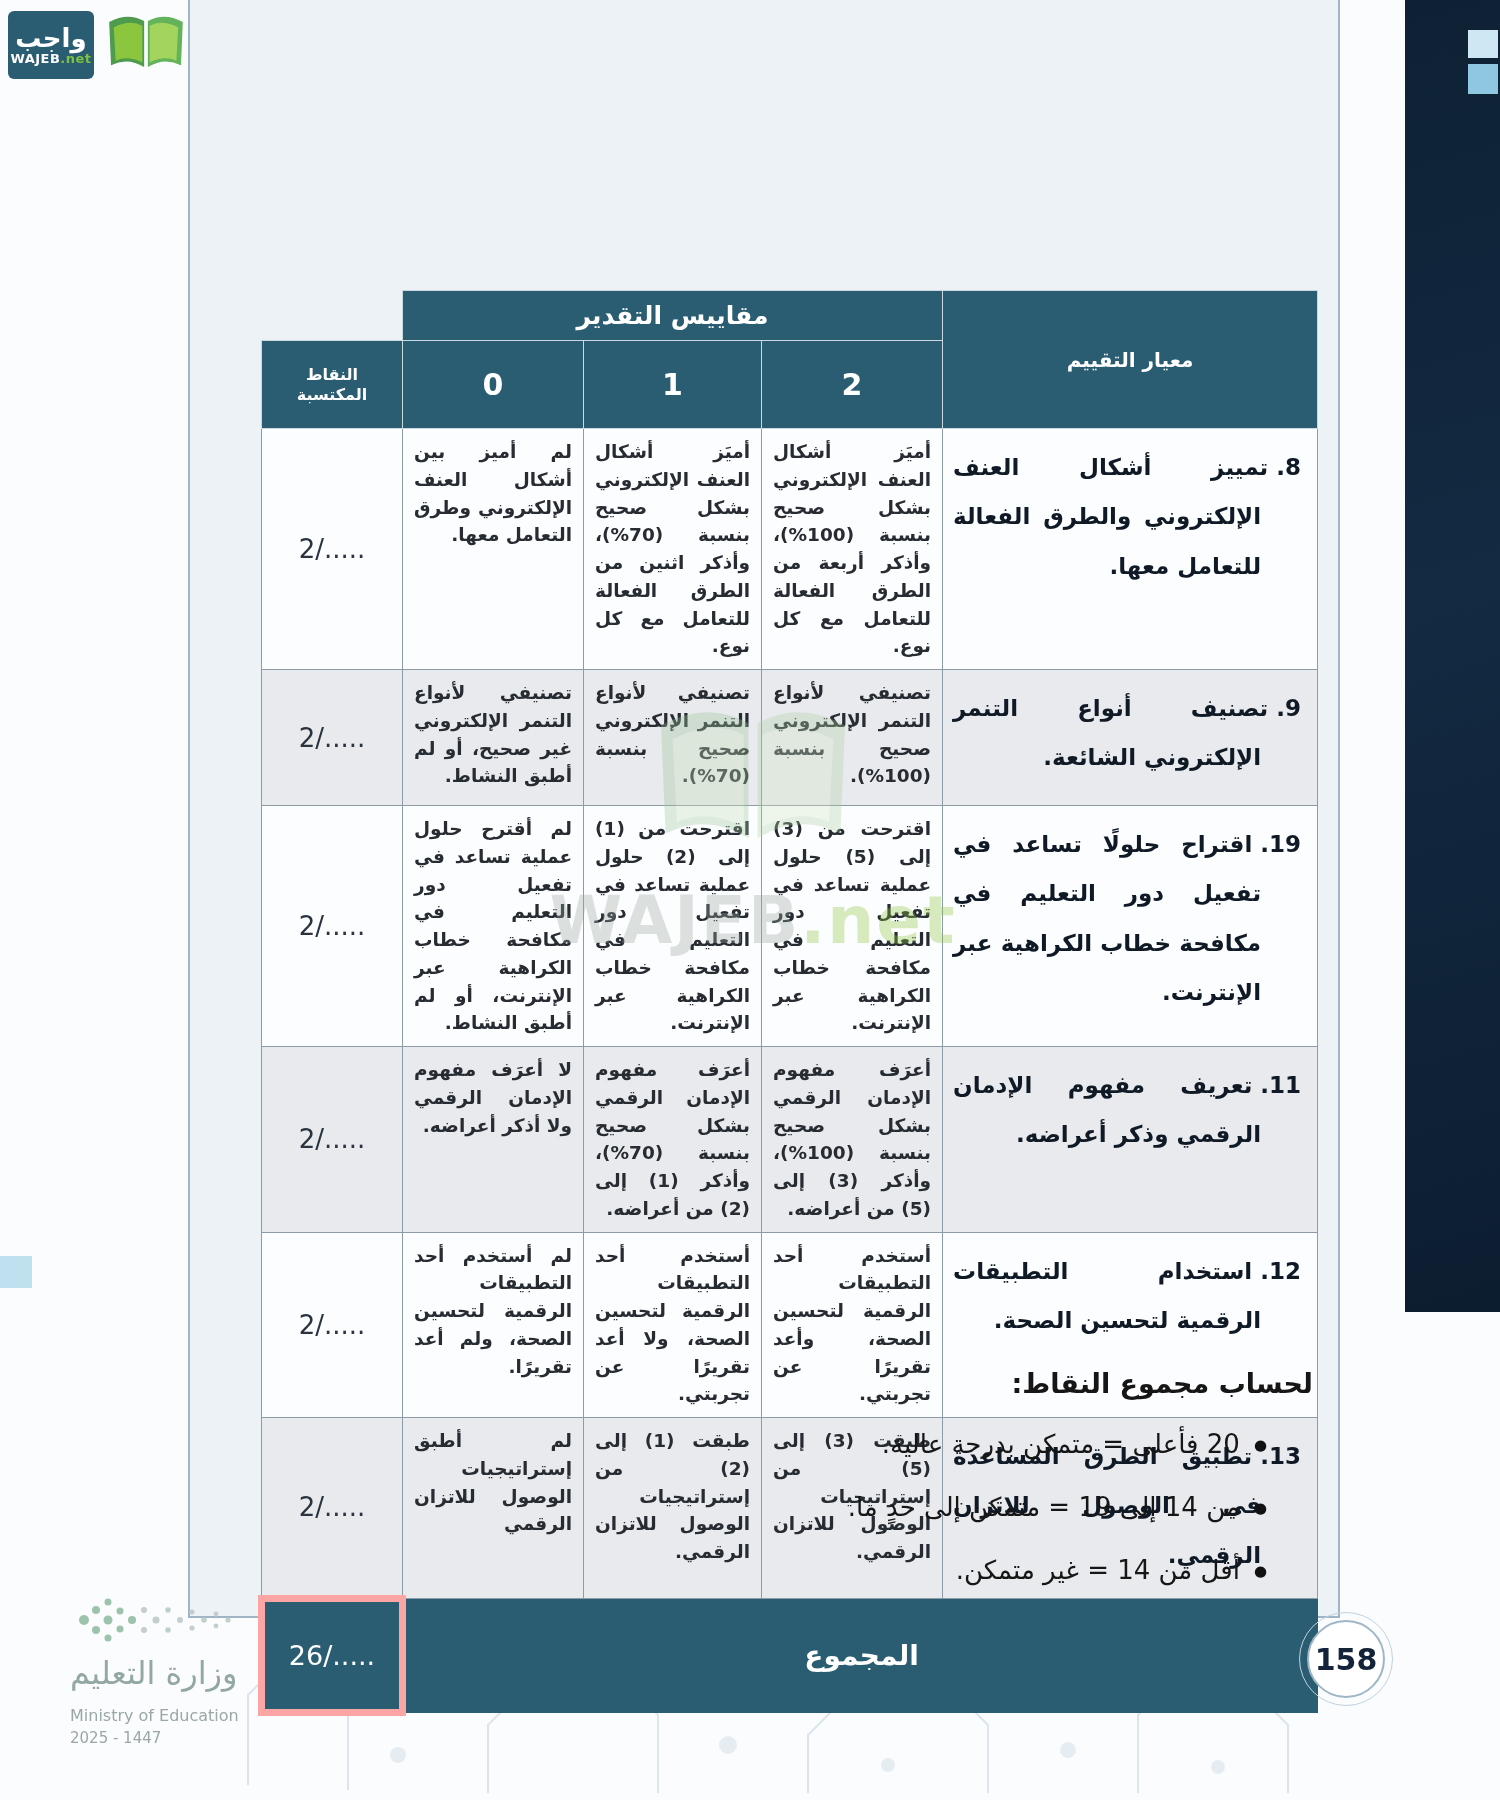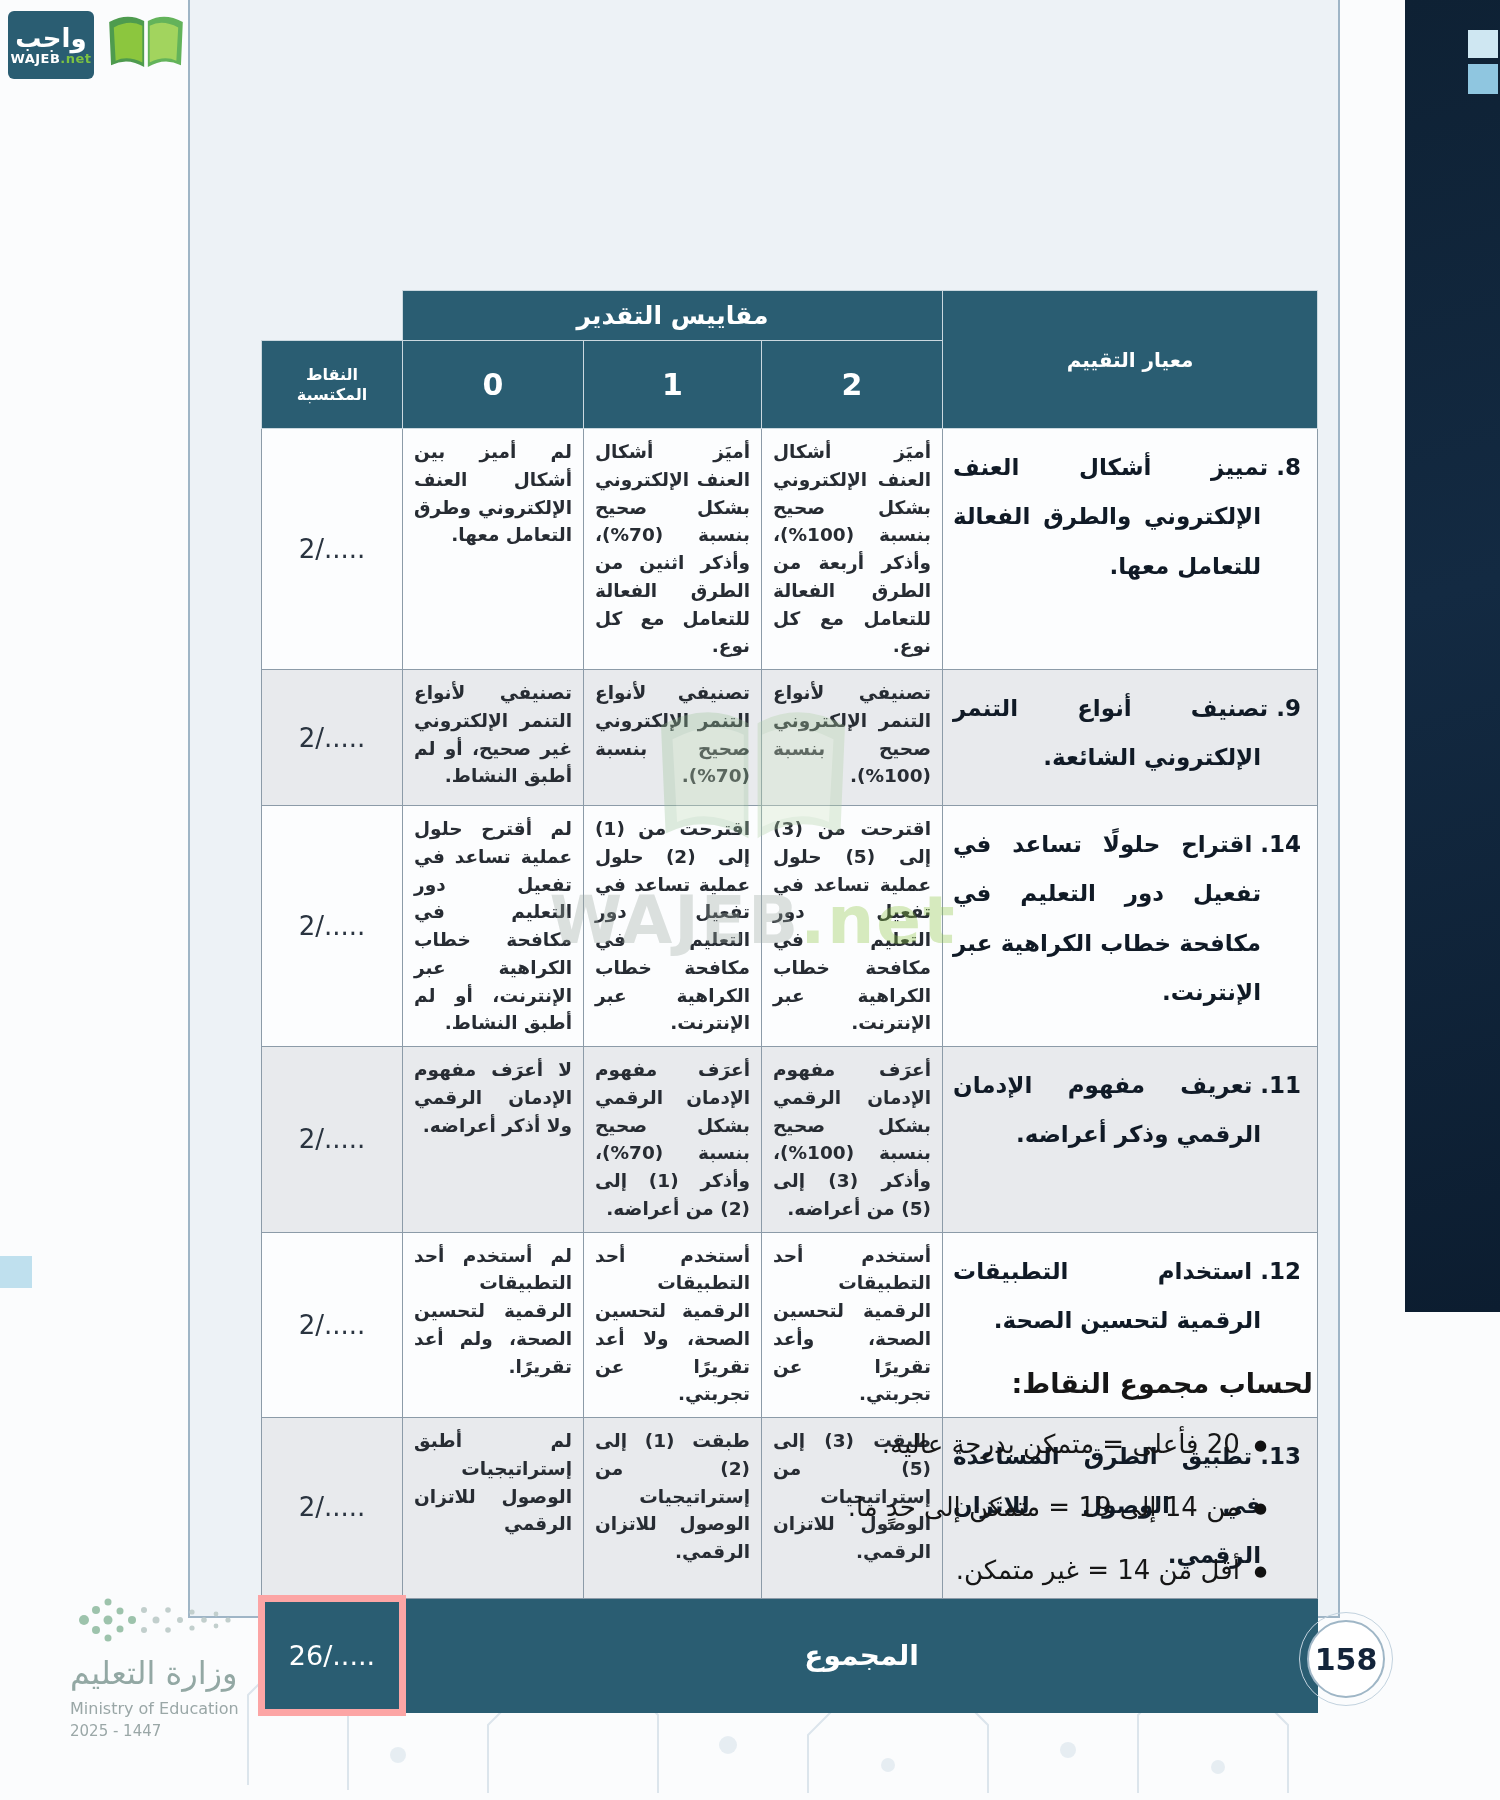--- a/index.html
+++ b/index.html
@@ -70,21 +70,21 @@
   .notes .item{font-size:26px;margin:0 46px 33px 0;}
   .notes .item::before{content:"●";font-size:15px;vertical-align:3px;margin-left:14px;color:#111;}
   
   .badge-outer{position:absolute;left:1299px;top:1612px;width:92px;height:92px;z-index:5;
                border:1px solid #C2D2DE;border-radius:50%;display:flex;align-items:center;justify-content:center;background:transparent;}
   .badge{width:74px;height:74px;border:2px solid #9FB6C6;border-radius:50%;background:#fff;
          display:flex;align-items:center;justify-content:center;font-size:30px;font-weight:bold;color:#13243A;direction:ltr;}
   
   .ministry{position:absolute;left:70px;top:1592px;width:230px;z-index:5;text-align:left;direction:ltr;}
   .ministry .ar{font-size:32px;font-weight:normal;color:#93A8A4;margin-top:2px;direction:rtl;text-align:left;}
-  .ministry .en{font-size:16px;color:#9AA7A7;margin-top:7px;}
+  .ministry .en{font-size:16px;color:#9AA7A7;margin-top:14px;}
   .ministry .yr{font-size:15px;color:#9AA7A7;margin-top:4px;}
 </style>
 </head>
 <body>
 
 <div id="canvas">
 
   <div class="frame"></div>
 
   <svg class="circuit" viewBox="0 0 1190 400">
@@ -168,21 +168,21 @@
       <td class="crit">
             <div class="inner"><span class="num">9.</span><span>تصنيف أنواع التنمر الإلكتروني الشائعة.</span></div>
           </td>
       <td class="lvltext">تصنيفي لأنواع التنمر الإلكتروني صحيح بنسبة (100%).</td>
       <td class="lvltext">تصنيفي لأنواع التنمر الإلكتروني صحيح بنسبة (70%).</td>
       <td class="lvltext">تصنيفي لأنواع التنمر الإلكتروني غير صحيح، أو لم أطبق النشاط.</td>
       <td class="pts">2/.....</td>
     </tr>
     <tr class="row-even rh10">
       <td class="crit">
-            <div class="inner"><span class="num">14.</span><span>اقتراح حلولًا تساعد في تفعيل دور التعليم في مكافحة خطاب الكراهية عبر الإنترنت.</span></div>
+            <div class="inner"><span class="num">19.</span><span>اقتراح حلولًا تساعد في تفعيل دور التعليم في مكافحة خطاب الكراهية عبر الإنترنت.</span></div>
           </td>
       <td class="lvltext">اقترحت من (3) إلى (5) حلول عملية تساعد في تفعيل دور التعليم في مكافحة خطاب الكراهية عبر الإنترنت.</td>
       <td class="lvltext">اقترحت من (1) إلى (2) حلول عملية تساعد في تفعيل دور التعليم في مكافحة خطاب الكراهية عبر الإنترنت.</td>
       <td class="lvltext">لم أقترح حلول عملية تساعد في تفعيل دور التعليم في مكافحة خطاب الكراهية عبر الإنترنت، أو لم أطبق النشاط.</td>
       <td class="pts">2/.....</td>
     </tr>
     <tr class="row-odd rh11">
       <td class="crit">
             <div class="inner"><span class="num">11.</span><span>تعريف مفهوم الإدمان الرقمي وذكر أعراضه.</span></div>
           </td>

